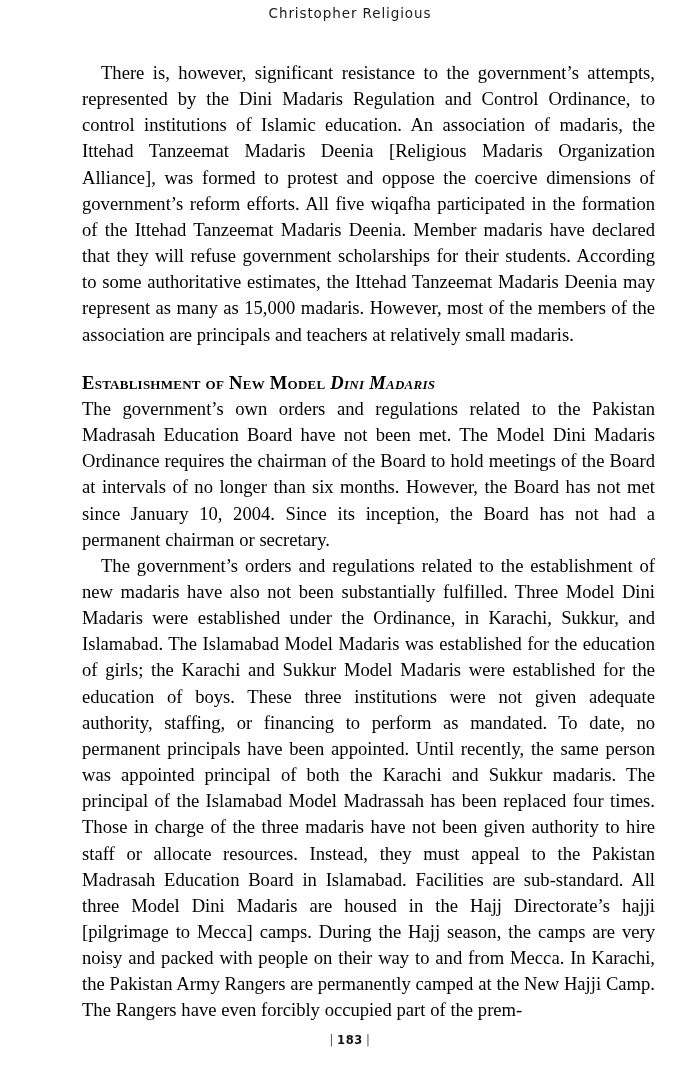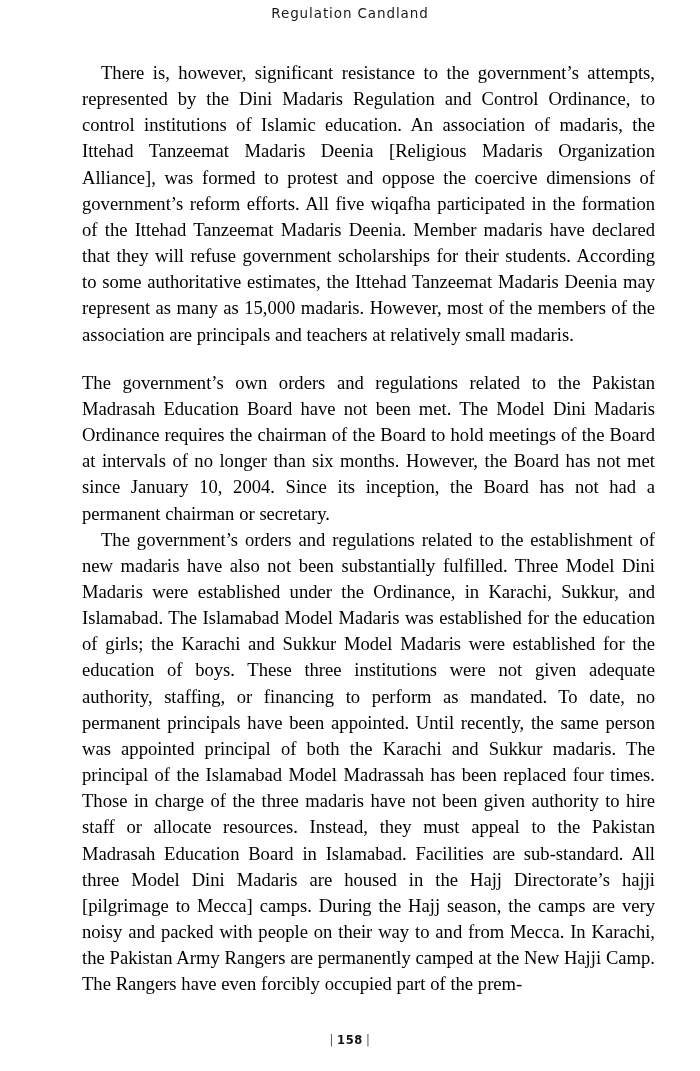--- a/index.html
+++ b/index.html
@@ -99,32 +99,33 @@
     font-weight: normal;
     color: #555555;
     padding: 0 3px;
   }
 </style>
 </head>
 <body>
 
 <div class="page">
 
-  <div class="running-head">Regulation Candland</div>
+  <div class="running-head">Christopher Religious</div>
 
   <div class="textblock">
 
     <p class="body indent"><span>There is, however, significant resistance to the government’s attempts, represented by the Dini Madaris Regulation and Control Ordinance, to control institutions of Islamic education. An association of </span><span class="it">madaris,</span><span> the Ittehad Tanzeemat Madaris Deenia [Religious Madaris Organization Alliance], was formed to protest and oppose the coercive dimensions of government’s reform efforts. All five </span><span class="it">wiqafha</span><span> participated in the formation of the Ittehad Tanzeemat Madaris Deenia. Member </span><span class="it">madaris</span><span> have declared that they will refuse government scholarships for their students. According to some authoritative estimates, the Ittehad Tanzeemat Madaris Deenia may represent as many as 15,000 </span><span class="it">madaris</span><span>. However, most of the members of the association are principals and teachers at relatively small </span><span class="it">madaris</span><span>.</span></p>
 
     <div class="gap-before-heading"></div>
 
+    <h2 class="section-heading"><span>Establishment of New Model </span><span class="it">Dini Madaris</span></h2>
 
     <p class="body flush"><span>The government’s own orders and regulations related to the Pakistan Madrasah Education Board have not been met. The Model Dini Madaris Ordinance requires the chairman of the Board to hold meetings of the Board at intervals of no longer than six months. However, the Board has not met since January 10, 2004. Since its inception, the Board has not had a permanent chairman or secretary.</span></p>
 
     <p class="body indent"><span>The government’s orders and regulations related to the establishment of new </span><span class="it">madaris</span><span> have also not been substantially fulfilled. Three Model Dini Madaris were established under the Ordinance, in Karachi, Sukkur, and Islamabad. The Islamabad Model Madaris was established for the education of girls; the Karachi and Sukkur Model Madaris were established for the education of boys. These three institutions were not given adequate authority, staffing, or financing to perform as mandated. To date, no permanent principals have been appointed. Until recently, the same person was appointed principal of both the Karachi and Sukkur </span><span class="it">madaris</span><span>. The principal of the Islamabad Model Madrassah has been replaced four times. Those in charge of the three </span><span class="it">madaris</span><span> have not been given authority to hire staff or allocate resources. Instead, they must appeal to the Pakistan Madrasah Education Board in Islamabad. Facilities are sub-standard. All three Model Dini Madaris are housed in the Hajj Directorate’s </span><span class="it">hajji</span><span> [pilgrimage to Mecca] camps. During the Hajj season, the camps are very noisy and packed with people on their way to and from Mecca. In Karachi, the Pakistan Army Rangers are permanently camped at the New Hajji Camp. The Rangers have even forcibly occupied part of the prem-</span></p>
 
   </div>
 
   <div class="folio">
-    <span class="rule">|</span><span>158</span><span class="rule">|</span>
+    <span class="rule">|</span><span>183</span><span class="rule">|</span>
   </div>
 
 </div>
 
 </body></html>

